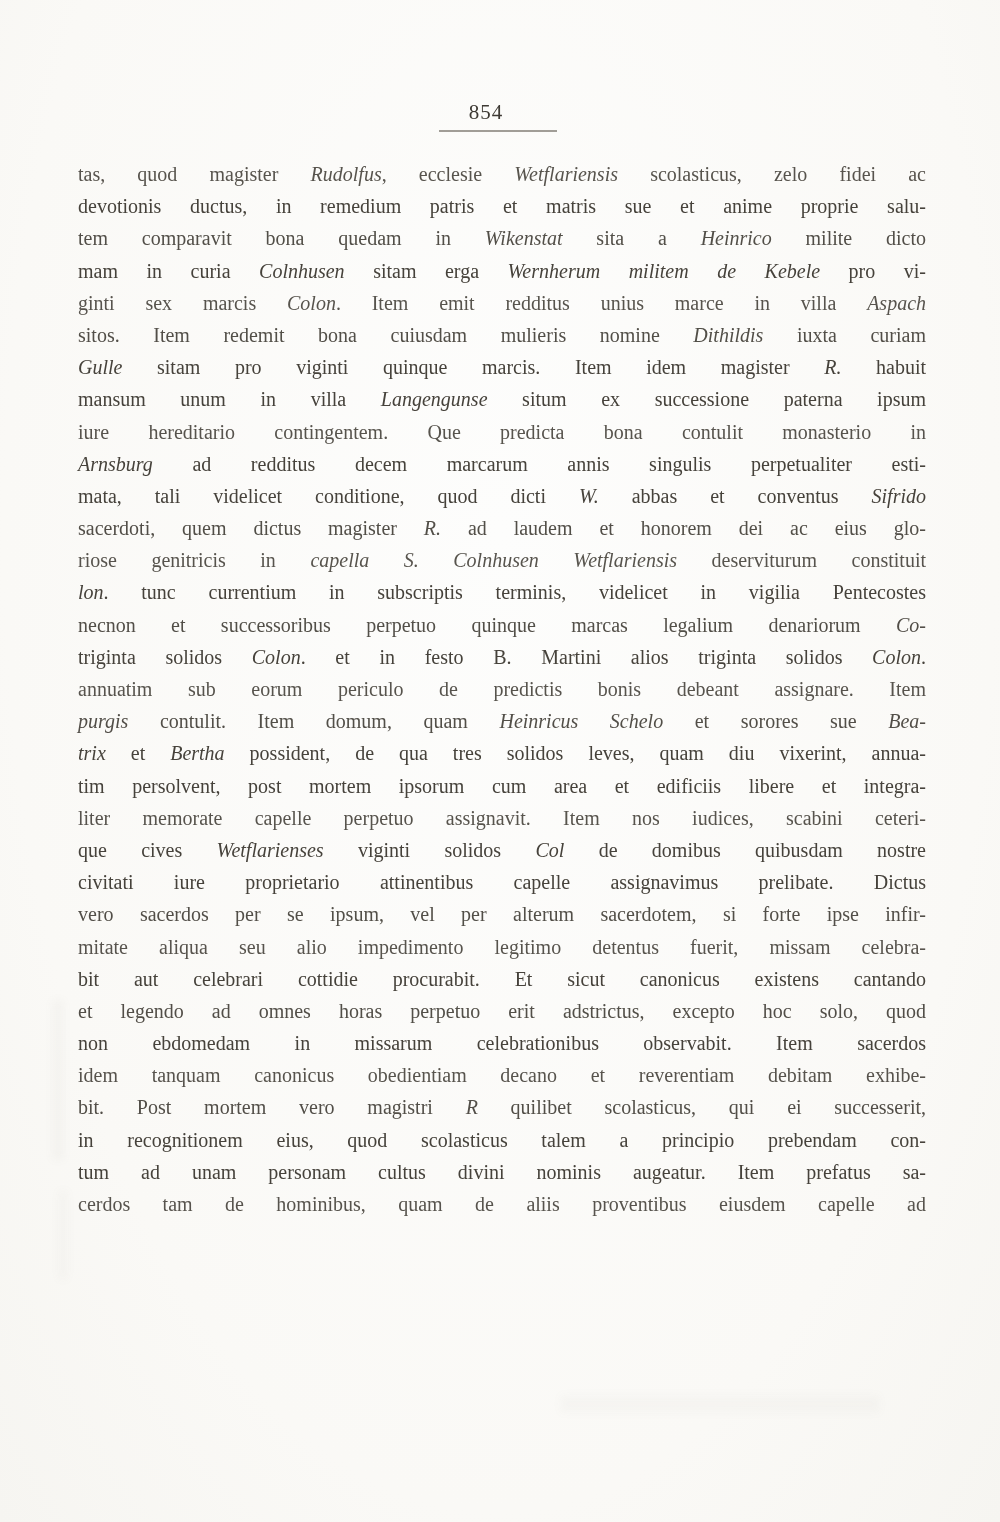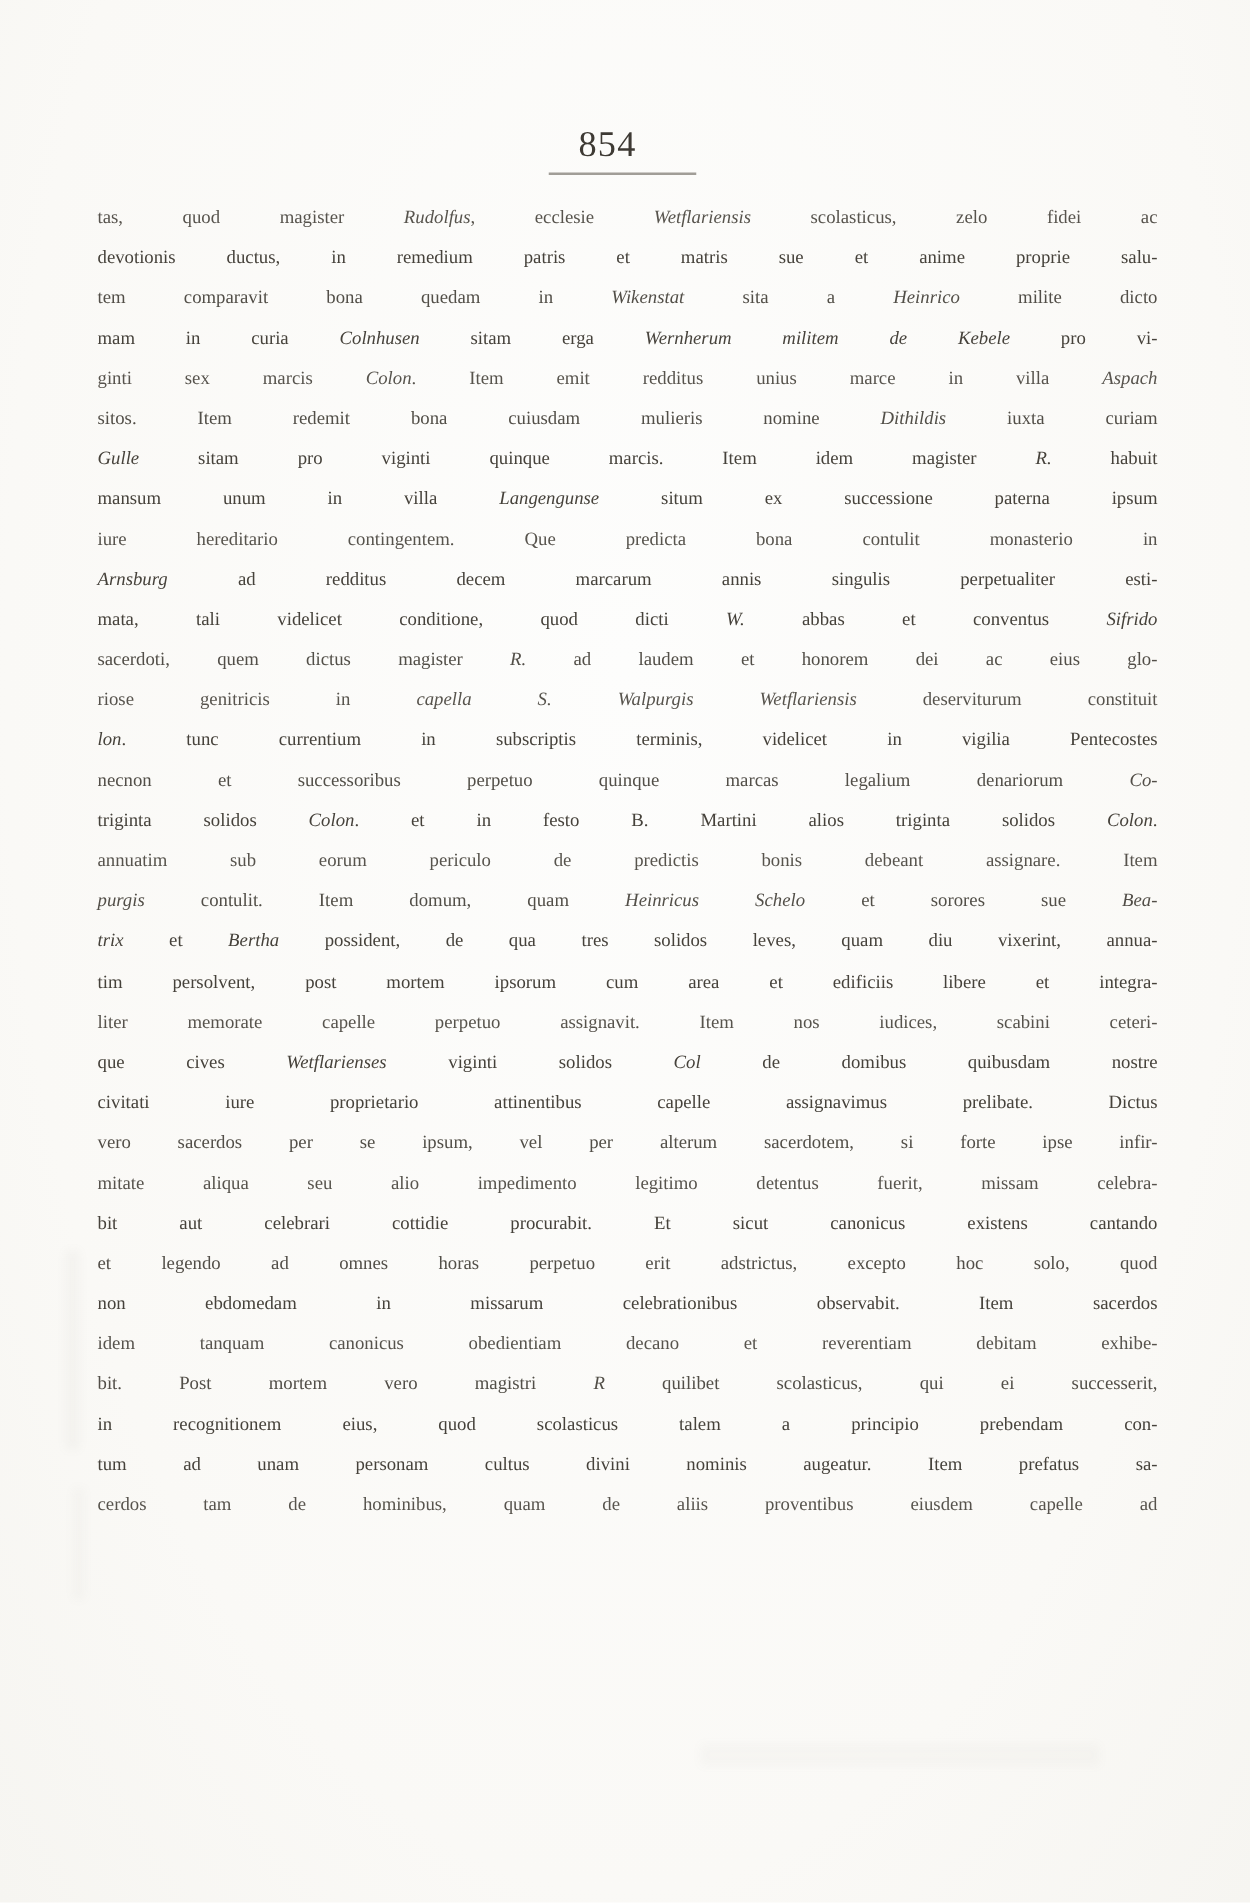--- a/index.html
+++ b/index.html
@@ -17,41 +17,41 @@
   }
   .page-header {
     position: absolute;
     top: 100px;
     left: 0;
     width: 100%;
     text-align: center;
   }
   .page-number {
     display: inline-block;
-    font-size: 29px;
+    font-size: 21px;
     letter-spacing: 1px;
     color: #3e3a34;
     transform: translateX(-14px);
   }
   .page-number-rule {
     width: 118px;
     height: 1.5px;
     background: #8a867e;
     margin: 5px auto 0;
     transform: translateX(-2px);
     opacity: 0.8;
   }
   .text-block {
     position: absolute;
     top: 158px;
     left: 78px;
     width: 848px;
   }
   .line {
-    font-size: 15px;
+    font-size: 20px;
     line-height: 32.2px;
     height: 32.2px;
     white-space: nowrap;
     display: flex;
     justify-content: space-between;
     text-align: justify;
     text-align-last: justify;
     display: block;
     word-spacing: 1.5px;
   }
@@ -85,21 +85,21 @@
       <div class="line"><span>tem comparavit bona quedam in </span><span class="it">Wikenstat</span><span> sita a </span><span class="it">Heinrico</span><span> milite dicto</span></div>
       <div class="line"><span>mam in curia </span><span class="it">Colnhusen</span><span> sitam erga </span><span class="it">Wernherum militem de Kebele</span><span> pro vi-</span></div>
       <div class="line"><span>ginti sex marcis </span><span class="it">Colon</span><span>. Item emit redditus unius marce in villa </span><span class="it">Aspach</span></div>
       <div class="line"><span>sitos. Item redemit bona cuiusdam mulieris nomine </span><span class="it">Dithildis</span><span> iuxta curiam</span></div>
       <div class="line"><span class="it">Gulle</span><span> sitam pro viginti quinque marcis. Item idem magister </span><span class="it">R.</span><span> habuit</span></div>
       <div class="line"><span>mansum unum in villa </span><span class="it">Langengunse</span><span> situm ex successione paterna ipsum</span></div>
       <div class="line"><span>iure hereditario contingentem. Que predicta bona contulit monasterio in</span></div>
       <div class="line"><span class="it">Arnsburg</span><span> ad redditus decem marcarum annis singulis perpetualiter esti-</span></div>
       <div class="line"><span>mata, tali videlicet conditione, quod dicti </span><span class="it">W.</span><span> abbas et conventus </span><span class="it">Sifrido</span></div>
       <div class="line"><span>sacerdoti, quem dictus magister </span><span class="it">R.</span><span> ad laudem et honorem dei ac eius glo-</span></div>
-      <div class="line"><span>riose genitricis in </span><span class="it">capella S. Walpurgis Wetflariensis</span><span> deserviturum constituit</span></div>
+      <div class="line"><span>riose genitricis in </span><span class="it">capella S. Colnhusen Wetflariensis</span><span> deserviturum constituit</span></div>
       <div class="line"><span class="it">lon</span><span>. tunc currentium in subscriptis terminis, videlicet in vigilia Pentecostes</span></div>
       <div class="line"><span>necnon et successoribus perpetuo quinque marcas legalium denariorum </span><span class="it">Co-</span></div>
       <div class="line"><span>triginta solidos </span><span class="it">Colon</span><span>. et in festo B. Martini alios triginta solidos </span><span class="it">Colon</span><span>.</span></div>
       <div class="line"><span>annuatim sub eorum periculo de predictis bonis debeant assignare. Item</span></div>
       <div class="line"><span class="it">purgis</span><span> contulit. Item domum, quam </span><span class="it">Heinricus Schelo</span><span> et sorores sue </span><span class="it">Bea-</span></div>
       <div class="line"><span class="it">trix</span><span> et </span><span class="it">Bertha</span><span> possident, de qua tres solidos leves, quam diu vixerint, annua-</span></div>
       <div class="line"><span>tim persolvent, post mortem ipsorum cum area et edificiis libere et integra-</span></div>
       <div class="line"><span>liter memorate capelle perpetuo assignavit. Item nos iudices, scabini ceteri-</span></div>
       <div class="line"><span>que cives </span><span class="it">Wetflarienses</span><span> viginti solidos </span><span class="it">Col</span><span> de domibus quibusdam nostre</span></div>
       <div class="line"><span>civitati iure proprietario attinentibus capelle assignavimus prelibate. Dictus</span></div>

